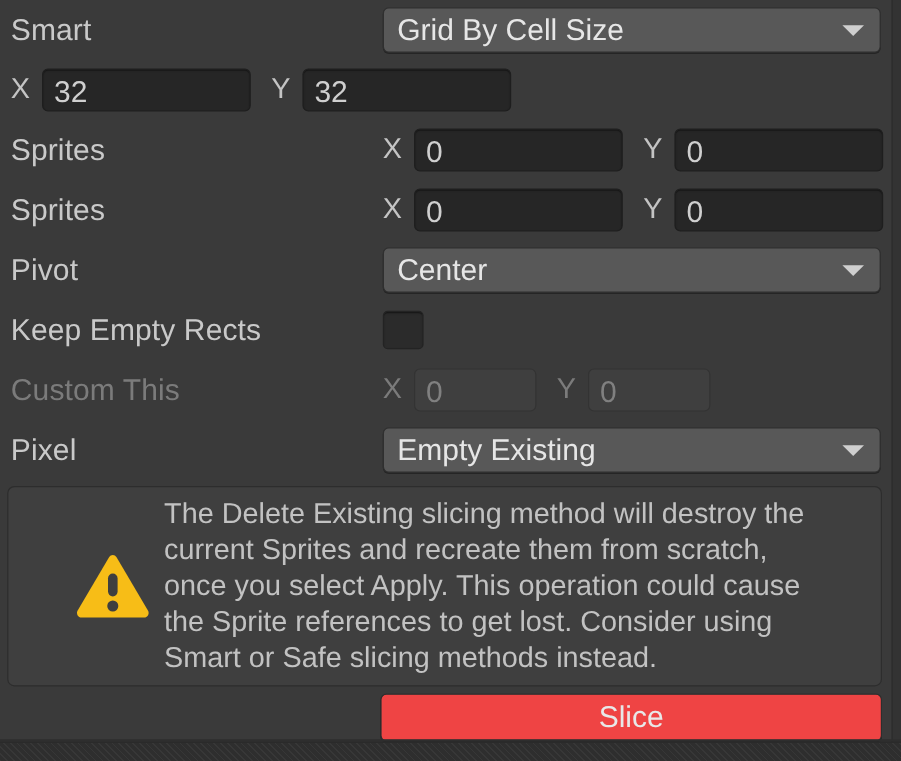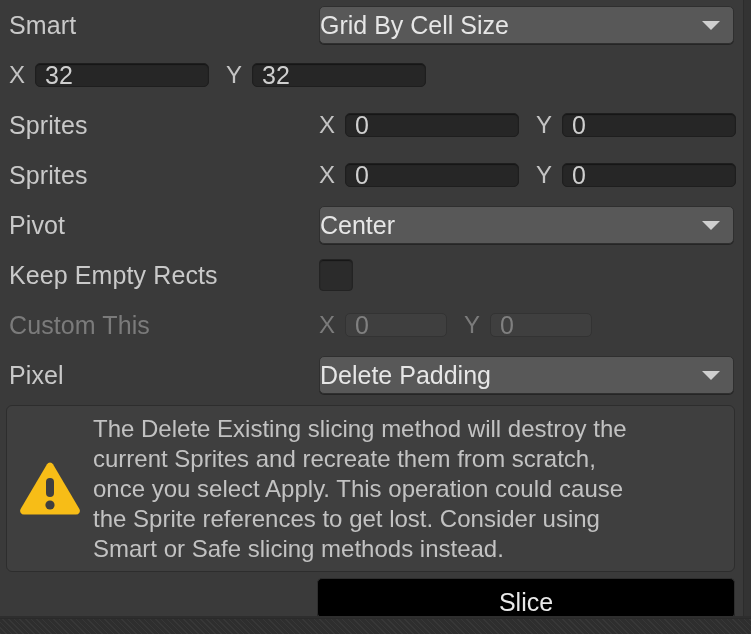--- a/index.html
+++ b/index.html
@@ -85,44 +85,45 @@
     display: flex;
     align-items: center;
     box-sizing: border-box;
     flex: 1 1 auto;
     margin-right: 9px;
     cursor: default;
   }
   .dropdown .dd-text {
     color: #e6e6e6;
     font-size: 25px;
+    padding-left: 11px;
     white-space: nowrap;
     overflow: hidden;
   }
   .dd-arrow {
     position: absolute;
     right: 13px;
     top: 50%;
     margin-top: -4px;
     width: 0;
     height: 0;
     border-left: 9px solid transparent;
     border-right: 9px solid transparent;
     border-top: 9px solid #cfcfcf;
   }
 
   
   .field {
-    height: 24px;
+    height: 36px;
     background: #262626;
     border: 1px solid #1e1e1e;
     border-radius: 5px;
     box-shadow: inset 0 1px 1px rgba(0,0,0,0.45);
     display: flex;
-    align-items: center;
+    align-items: flex-end;
     box-sizing: border-box;
     cursor: text;
   }
   .field .fv {
     color: #cfcfcf;
     font-size: 25px;
     padding-left: 9px;
     white-space: nowrap;
   }
   .field.x-field { width: 174px; }
@@ -158,20 +159,21 @@
     left: 6px;
     top: 405px;
     width: 729px;
     height: 167px;
     background: #3f3f3f;
     border: 1px solid #2d2d2d;
     border-radius: 6px;
     box-sizing: border-box;
     display: flex;
     align-items: center;
+    justify-content: center;
   }
   .warn-icon {
     flex: 0 0 auto;
     width: 86px;
     display: flex;
     align-items: center;
     justify-content: center;
   }
   .helptext {
     color: #c2c2c2;
@@ -181,27 +183,27 @@
     white-space: pre-line;
   }
 
   
   .slice-btn {
     position: absolute;
     left: 317px;
     top: 578px;
     width: 418px;
     height: 40px;
-    background: #000000;
+    background: #ef4444;
     border: 1px solid #2e2e2e;
     border-radius: 5px;
     box-shadow: 0 1px 0 rgba(0,0,0,0.4);
     box-sizing: border-box;
     display: flex;
-    align-items: flex-end;
+    align-items: center;
     justify-content: center;
     cursor: pointer;
   }
   .slice-btn span {
     color: #e8e8e8;
     font-size: 25px;
   }
 
   
   .bottom-strip {
@@ -305,21 +307,21 @@
       <div class="spacer-sm"></div>
       <div class="axis-label disabled">Y</div>
       <div class="field disabled">
         <span class="fv">0</span>
       </div>
     </div>
 
     <div class="row">
       <div class="label">Pixel</div>
       <div class="dropdown">
-        <span class="dd-text">Delete Padding</span>
+        <span class="dd-text">Empty Existing</span>
         <span class="dd-arrow"></span>
       </div>
     </div>
 
   </div>
 
   <div class="helpbox">
     <div class="warn-icon">
       <svg width="62" height="56" viewBox="0 0 62 56" aria-hidden="true">
         <path d="M28.0 3.2 L1.6 48.0 A3.8 3.8 0 0 0 4.9 53.6 L57.1 53.6 A3.8 3.8 0 0 0 60.4 48.0 L34.0 3.2 A3.5 3.5 0 0 0 28.0 3.2 Z" fill="#f7bd17"></path>

